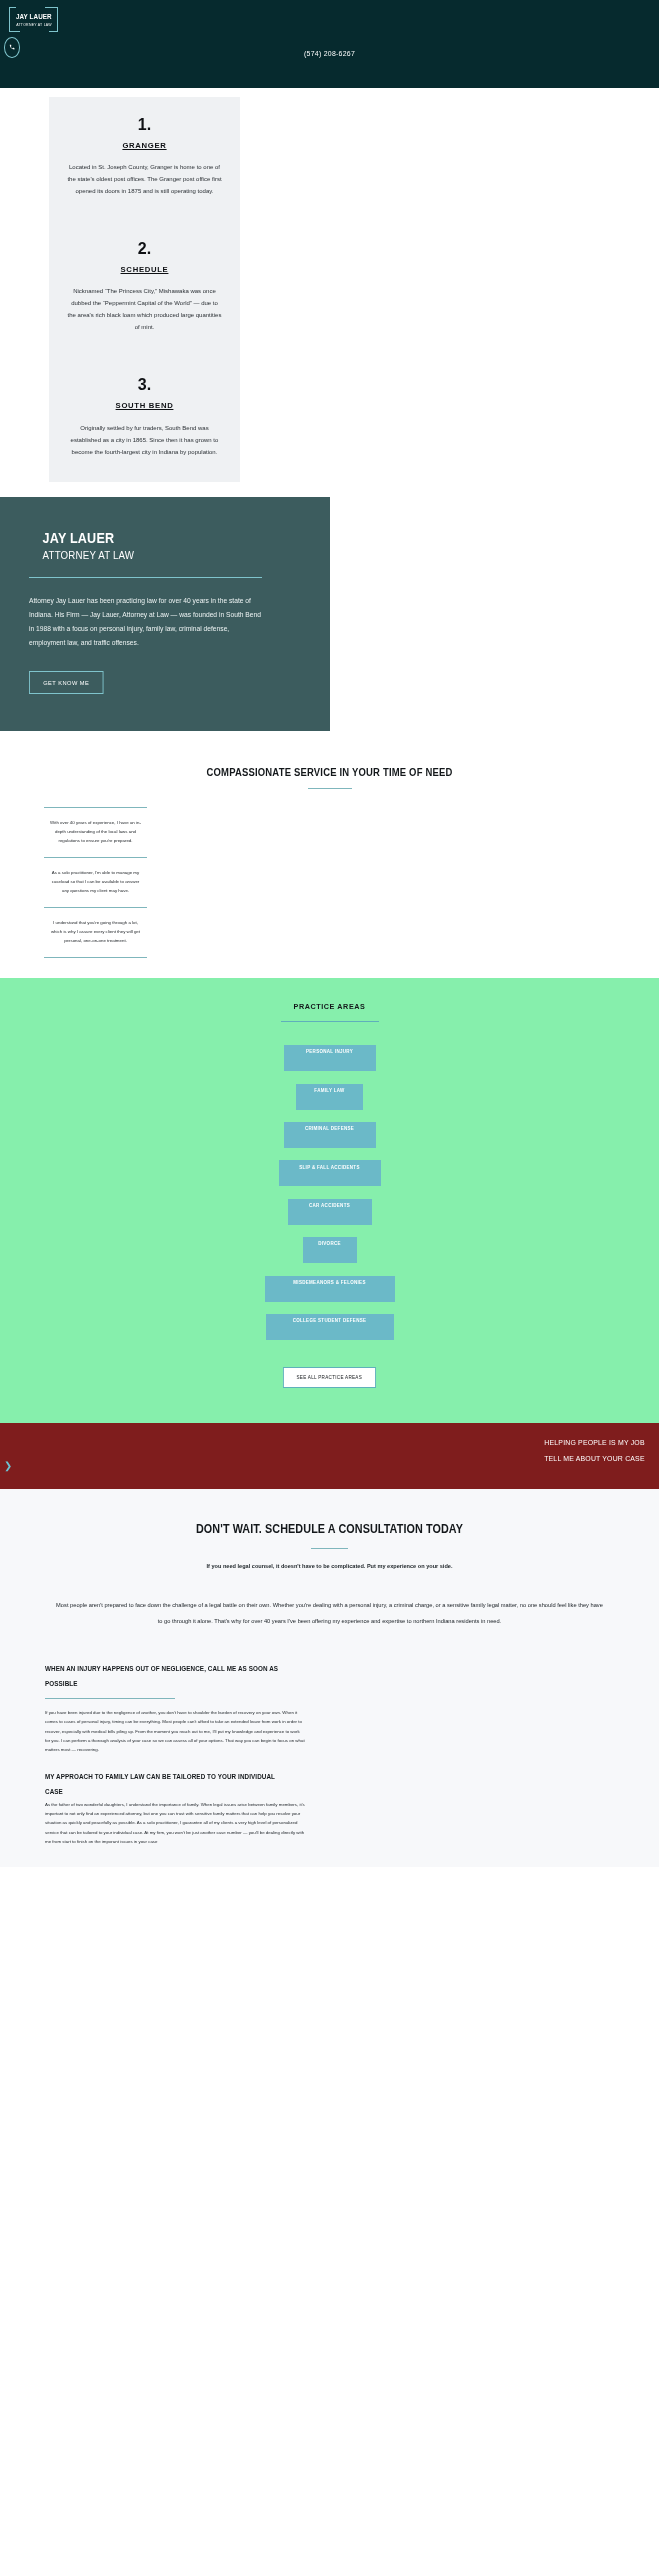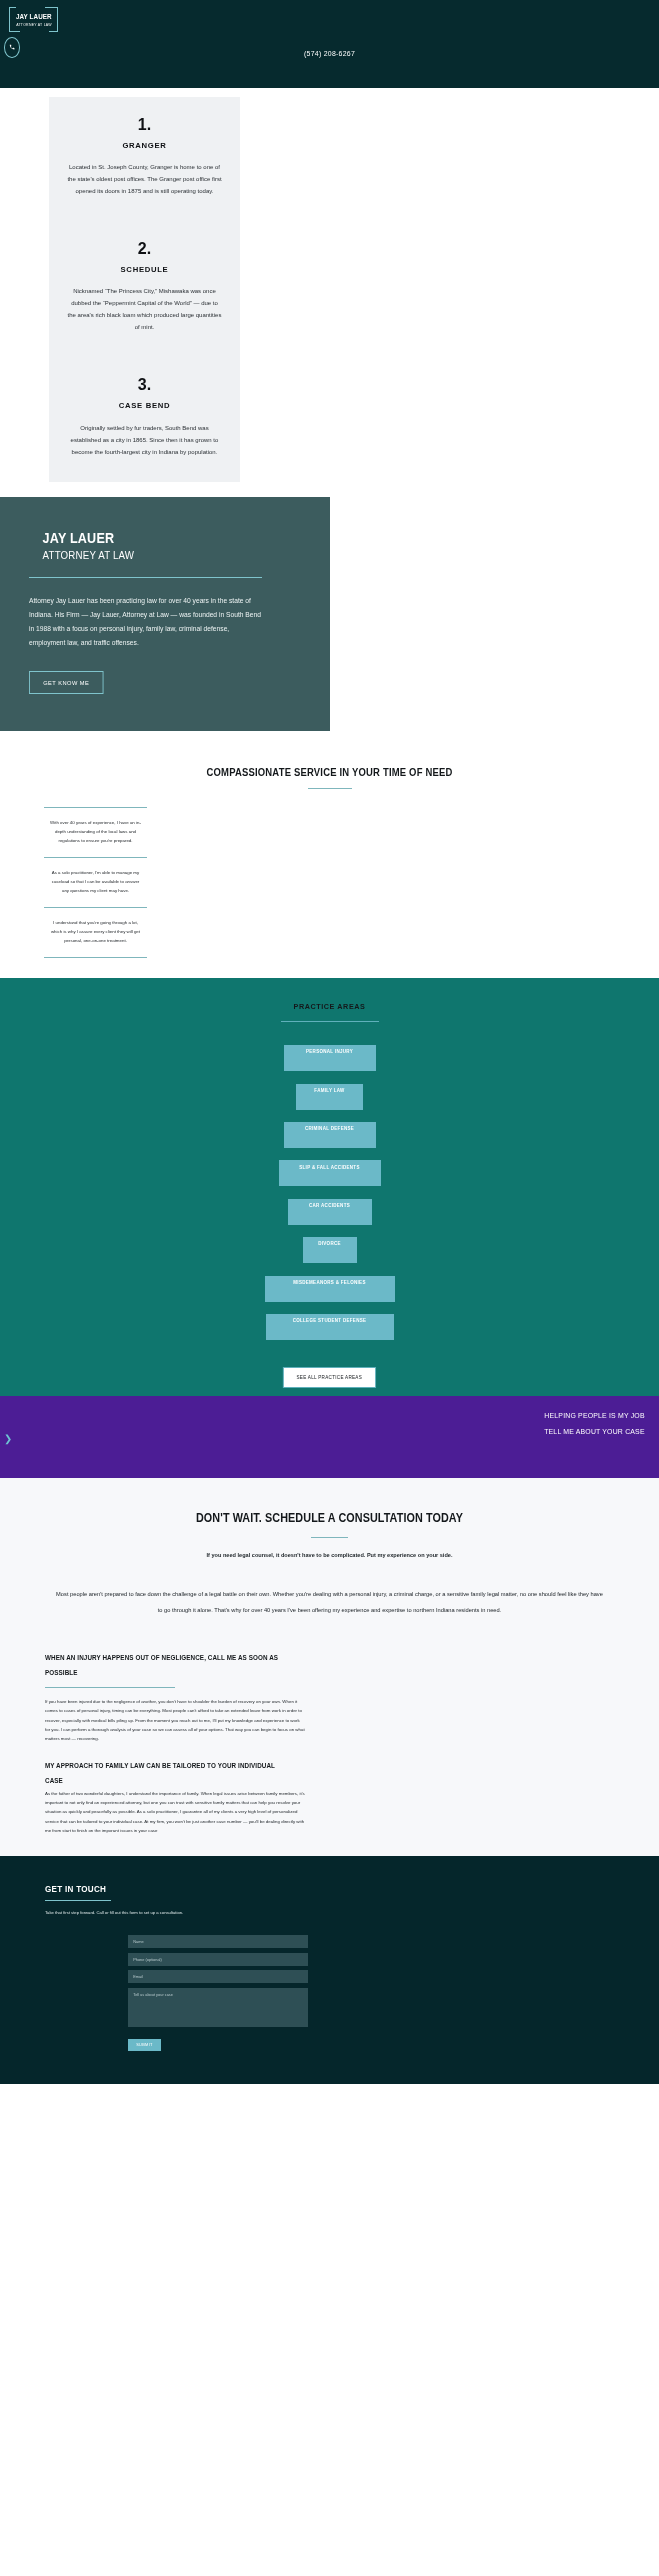--- a/index.html
+++ b/index.html
@@ -79,21 +79,21 @@
   .rule-sm{width:37px;height:1.5px;background:#7fb6bc;margin:11.3px auto 0;}
   .intro-sub{margin-top:19.6px;font-size:8.2px;font-weight:700;color:#1b2326;
     transform:scaleX(.9);letter-spacing:0.1px;}
 
   
   .cities{padding:9.3px 0 15.5px;}
   .city-card{
     width:191px;margin:0 0 0 49px;background:#eff1f3;padding:19.6px 17.5px 24px;text-align:center;
   }
   .city-num{font-size:16px;font-weight:700;color:#0f1114;line-height:1;}
-  .city-name{margin-top:8.2px;font-size:7.7px;font-weight:700;letter-spacing:0.7px;color:#0f1114;}
+  .city-name{margin-top:8.2px;font-size:7.7px;font-weight:700;letter-spacing:0.7px;color:#0f1114;text-decoration:underline;}
   .city-text{margin-top:11.3px;font-size:6px;line-height:12px;color:#2b3035;}
 
   
   .about{background:#3c5c5e;width:330px;padding:33px 29px 37px;}
   .about h2{color:#fff;font-size:14px;font-weight:700;line-height:1.18;letter-spacing:0.2px;
     transform:scaleX(.9);}
   .about h3{color:#fff;font-size:10.8px;font-weight:400;line-height:1.5;letter-spacing:0.2px;
     transform:scaleX(.9);}
   .about-rule{width:233px;height:1px;background:#7fc4cc;margin:14.4px 0 15.5px;}
   .about p{color:#eef4f4;font-size:6.7px;line-height:14px;width:233px;}
@@ -106,37 +106,37 @@
   
   .comp{padding:36px 0 20.6px;text-align:center;background:#fff;}
   .comp h2{font-size:10.3px;font-weight:700;letter-spacing:0.2px;color:#14181b;transform:scaleX(.92);}
   .comp-rule{width:44px;height:1.5px;background:#7fb6bc;margin:10.3px auto 0;}
   .comp-list{width:103px;margin:17.5px 0 0 44px;}
   .comp-item{border-top:1px solid #7fb6bc;padding:11.3px 4.1px 11.3px;text-align:center;}
   .comp-item:last-child{border-bottom:1px solid #7fb6bc;}
   .comp-item p{font-size:4.4px;line-height:8.8px;color:#24282c;}
 
   
-  .pa{padding:24px 0 8px;text-align:center;background:#0f766e;}
+  .pa{padding:24px 0 35px;text-align:center;background:#86efac;}
   .pa h2{font-size:7.7px;font-weight:700;letter-spacing:0.6px;color:#14181b;transform:scaleX(.94);}
   .pa-rule{width:98px;height:1.5px;background:#5fb0bb;margin:9.3px auto 0;}
   .pa-list{margin-top:23px;display:flex;flex-direction:column;align-items:center;gap:12.4px;}
   .pa-chip{
     background:#6bb9c8;color:#fff;font-size:4.5px;font-weight:700;letter-spacing:0.3px;
     display:flex;align-items:flex-start;justify-content:center;padding-top:4.1px;
     height:26px;cursor:pointer;
   }
   .pa-btn{
     margin-top:27px;display:inline-block;border:0.5px solid #5fb0bb;background:#fff;
     color:#14181b;font-size:4.9px;letter-spacing:0.3px;padding:7.2px 13.4px;font-family:inherit;
     transform:scaleX(.94);cursor:pointer;
   }
 
   
-  .band{background:#4c1d95;height:82px;position:relative;}
+  .band{background:#7f1d1d;height:66px;position:relative;}
   .band-text{position:absolute;right:14.4px;top:11.3px;text-align:right;color:#fff;
     font-size:7.7px;line-height:16px;letter-spacing:0.2px;transform:scaleX(.9);
     transform-origin:right;}
   .band-arrow{position:absolute;left:4.1px;top:37px;color:#6ec3d3;font-size:9.8px;cursor:pointer;}
 
   
   .consult{background:#f7f8fa;padding:33px 0 20.6px;}
   .consult h2{text-align:center;font-size:12px;font-weight:700;letter-spacing:0.1px;
     color:#14181b;transform:scaleX(.9);}
   .consult-rule{width:37px;height:1.5px;background:#7fb6bc;margin:11.3px auto 0;}
@@ -200,21 +200,21 @@
       <div class="city-name">GRANGER</div>
       <div class="city-text">Located in St. Joseph County, Granger is home to one of the state's oldest post offices. The Granger post office first opened its doors in 1875 and is still operating today.</div>
     </div>
     <div class="city-card">
       <div class="city-num">2.</div>
       <div class="city-name">SCHEDULE</div>
       <div class="city-text">Nicknamed “The Princess City,” Mishawaka was once dubbed the “Peppermint Capital of the World” — due to the area's rich black loam which produced large quantities of mint.</div>
     </div>
     <div class="city-card">
       <div class="city-num">3.</div>
-      <div class="city-name">CASE BEND</div>
+      <div class="city-name">SOUTH BEND</div>
       <div class="city-text">Originally settled by fur traders, South Bend was established as a city in 1865. Since then it has grown to become the fourth-largest city in Indiana by population.</div>
     </div>
   </div>
 
   <div class="about">
     <h2>JAY LAUER</h2>
     <h3>ATTORNEY AT LAW</h3>
     <div class="about-rule"></div>
     <p>Attorney Jay Lauer has been practicing law for over 40 years in the state of Indiana. His Firm — Jay Lauer, Attorney at Law — was founded in South Bend in 1988 with a focus on personal injury, family law, criminal defense, employment law, and traffic offenses.</p>
     <button class="about-btn">GET KNOW ME</button>
@@ -267,31 +267,17 @@
     <div class="consult-body">Most people aren't prepared to face down the challenge of a legal battle on their own. Whether you're dealing with a personal injury, a criminal charge, or a sensitive family legal matter, no one should feel like they have to go through it alone. That's why for over 40 years I've been offering my experience and expertise to northern Indiana residents in need.</div>
     <div class="consult-cols">
       <h3>WHEN AN INJURY HAPPENS OUT OF NEGLIGENCE, CALL ME AS SOON AS POSSIBLE</h3>
       <div class="h3-rule"></div>
       <p>If you have been injured due to the negligence of another, you don't have to shoulder the burden of recovery on your own. When it comes to cases of personal injury, timing can be everything. Most people can't afford to take an extended leave from work in order to recover, especially with medical bills piling up. From the moment you reach out to me, I'll put my knowledge and experience to work for you. I can perform a thorough analysis of your case so we can assess all of your options. That way you can begin to focus on what matters most — recovering.</p>
       <h3 class="second">MY APPROACH TO FAMILY LAW CAN BE TAILORED TO YOUR INDIVIDUAL CASE</h3>
       <p>As the father of two wonderful daughters, I understand the importance of family. When legal issues arise between family members, it's important to not only find an experienced attorney, but one you can trust with sensitive family matters that can help you resolve your situation as quickly and peacefully as possible. As a solo practitioner, I guarantee all of my clients a very high level of personalized service that can be tailored to your individual case. At my firm, you won't be just another case number — you'll be dealing directly with me from start to finish on the imporant issues in your case</p>
     </div>
   </div>
 
-  <div class="git">
-    <div class="git-inner">
-      <h2>GET IN TOUCH</h2>
-      <div class="git-rule"></div>
-      <p>Take that first step forward. Call or fill out this form to set up a consultation.</p>
-    </div>
-    <div class="git-form">
-      <input type="text" placeholder="Name" style="">
-      <input type="text" placeholder="Phone (optional)" style="">
-      <input type="text" placeholder="Email" style="">
-      <textarea placeholder="Tell us about your case" style=""></textarea>
-      <button class="git-submit">SUBMIT</button>
-    </div>
-  </div>
 
   <div class="map"></div>
 
 </div>
 
 
 </body></html>

